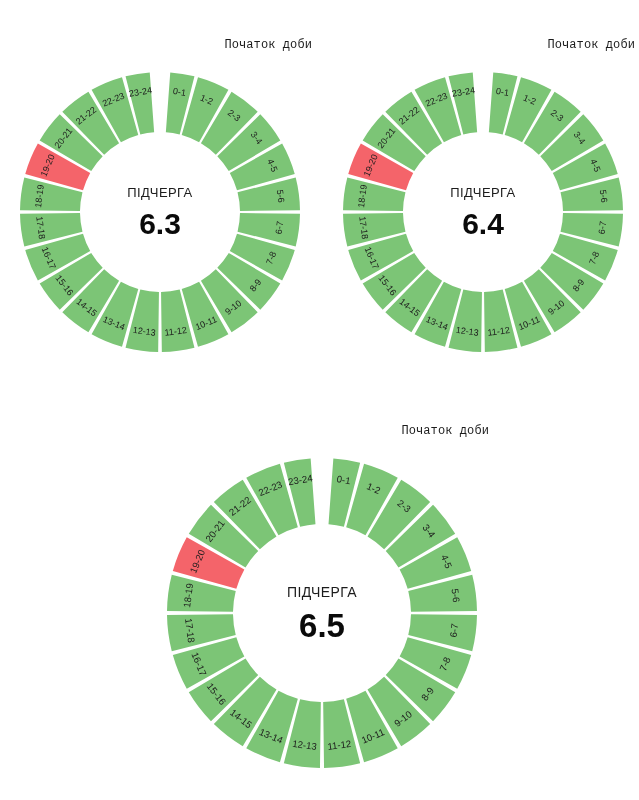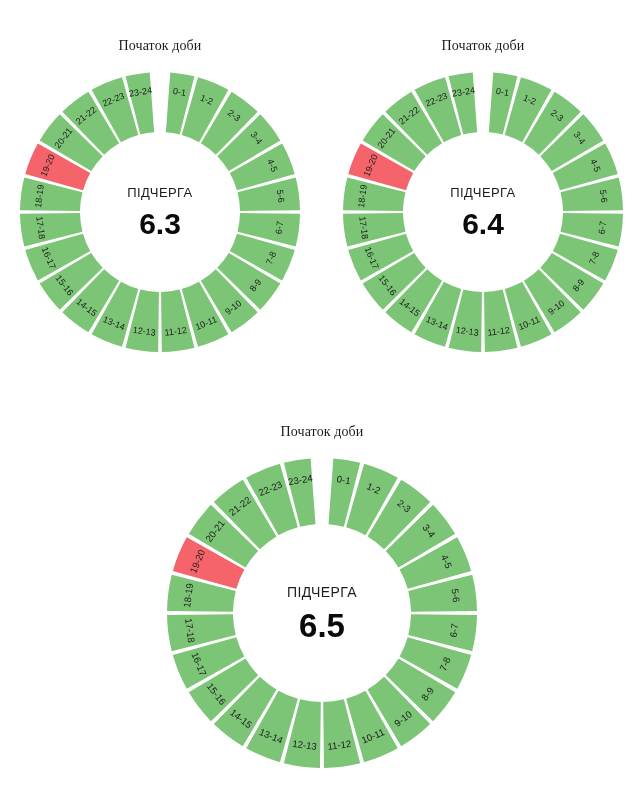--- a/index.html
+++ b/index.html
@@ -14,23 +14,23 @@
     overflow: hidden;
     font-family: "Liberation Sans", sans-serif;
   }
   .chart-wrap {
     position: absolute;
   }
   .chart-title {
     position: absolute;
     left: 0;
     width: 100%;
-    text-align: center;
-    font-family: Liberation Serif, serif;
-    font-size: 14px;
+    text-align: right;
+    font-family: Liberation Mono, monospace;
+    font-size: 12px;
     color: #1c1c1c;
     letter-spacing: 0.1px;
     white-space: nowrap;
   }
   .donut-svg {
     display: block;
   }
   .seg-label {
     font-family: "Liberation Sans", sans-serif;
     fill: #1c1c1c;

